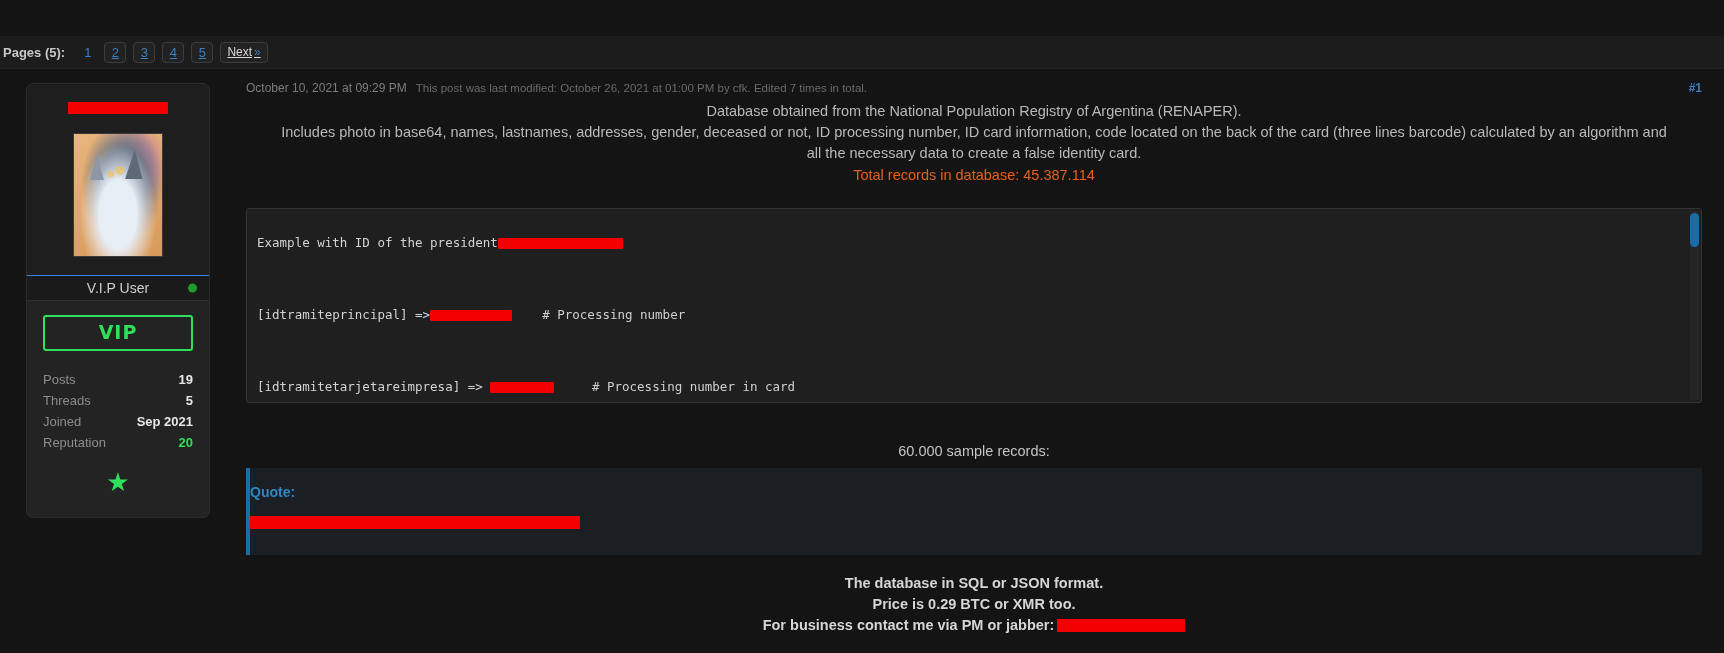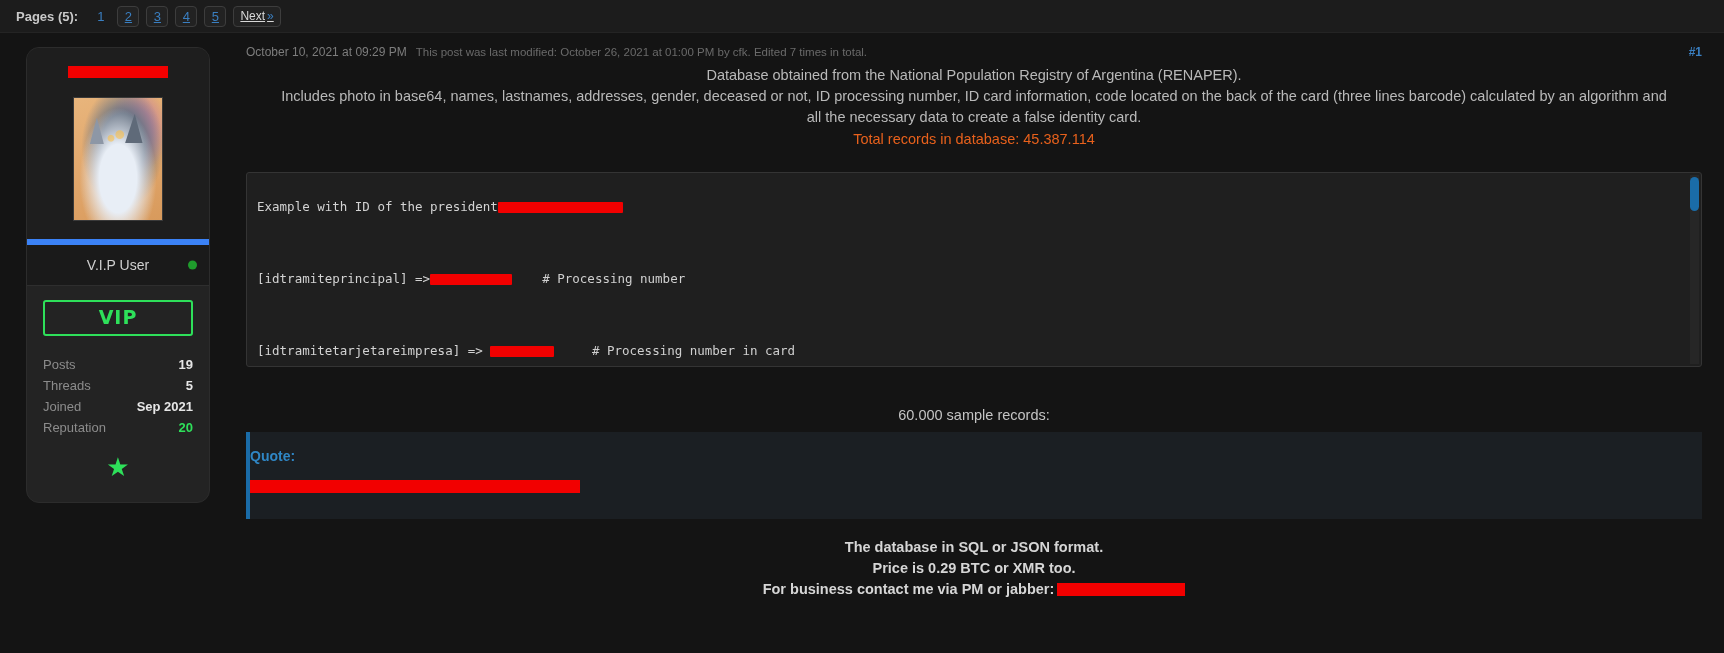--- a/index.html
+++ b/index.html
@@ -9,23 +9,24 @@
     font-family: "Liberation Sans", sans-serif;
     overflow: hidden;
   }
 
   
   .pagebar {
     height: 33px;
     background: #1c1c1c;
     display: flex;
     align-items: center;
-    padding-left: 16px;
+    padding-left: 3px;
     gap: 7px;
     border-bottom: 1px solid #242424;
+    margin-top: 36px;
   }
   .pagebar-label {
     color: #c9c9c9;
     font-size: 13px;
     font-weight: bold;
     margin-right: 6px;
   }
   .page-num {
     color: #3a7fc1;
     font-size: 13px;
@@ -53,21 +54,21 @@
 
   
   .sidebar {
     width: 236px;
     padding: 14px 26px 0 26px;
     flex: none;
   }
   .usercard {
     background: #232323;
     border: 1px solid #2c2c2c;
-    border-radius: 13px;
+    border-radius: 7px;
     overflow: hidden;
   }
   .usercard-top {
     background: #1e1e1e;
     padding: 14px 10px 18px;
     text-align: center;
   }
   .username-redact {
     position: relative;
     display: inline-block;
@@ -103,23 +104,23 @@
     clip-path: polygon(0 100%, 50% 0, 100% 100%);
   }
   .avatar::after {
     content: "";
     position: absolute; left: 58%; top: 13%; width: 20%; height: 24%;
     background: #5f6a79;
     clip-path: polygon(0 100%, 55% 0, 100% 100%);
   }
   .usercard-title {
     background: #1a1a1a;
-    border-top: 6px solid #3b82f6;
+    border-top: 1px solid #3b82f6;
     border-bottom: 1px solid #2e2e2e;
-    padding: 12px 0;
+    padding: 4px 0;
     text-align: center;
     color: #cfcfcf;
     font-size: 14px;
     position: relative;
   }
   .online-dot {
     position: absolute;
     right: 12px; top: 50%;
     transform: translateY(-50%);
     width: 9px; height: 9px;

